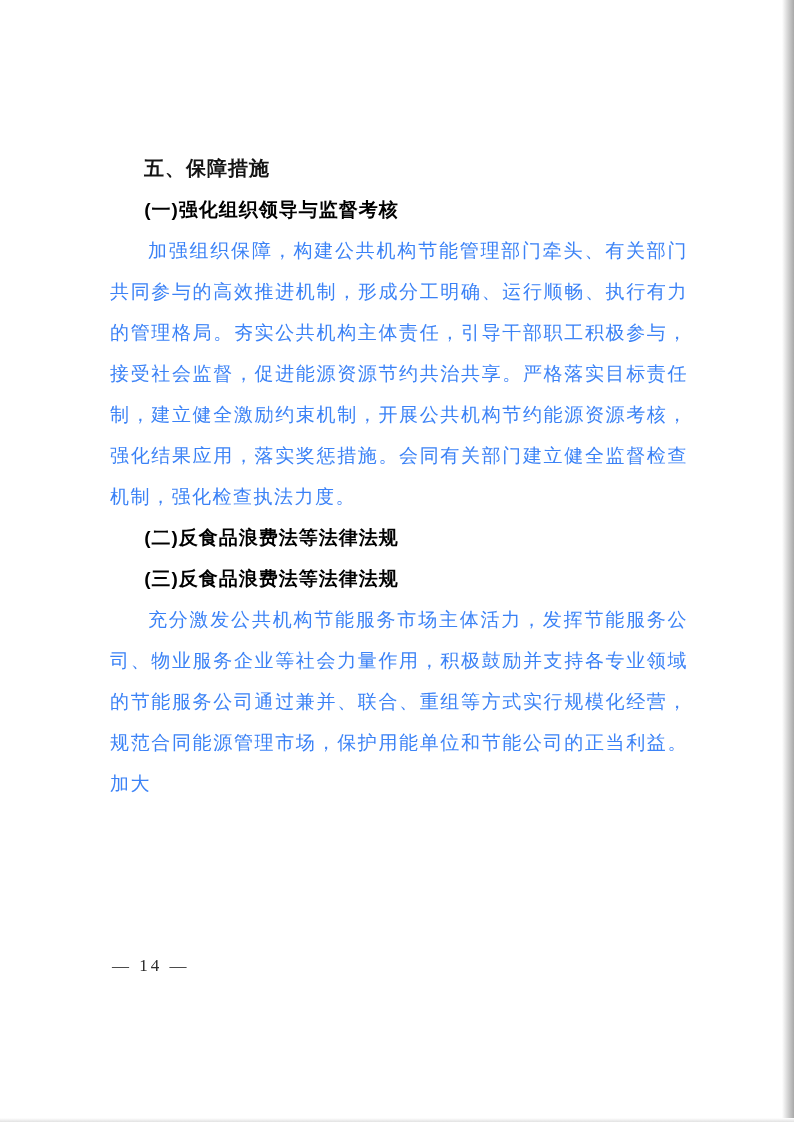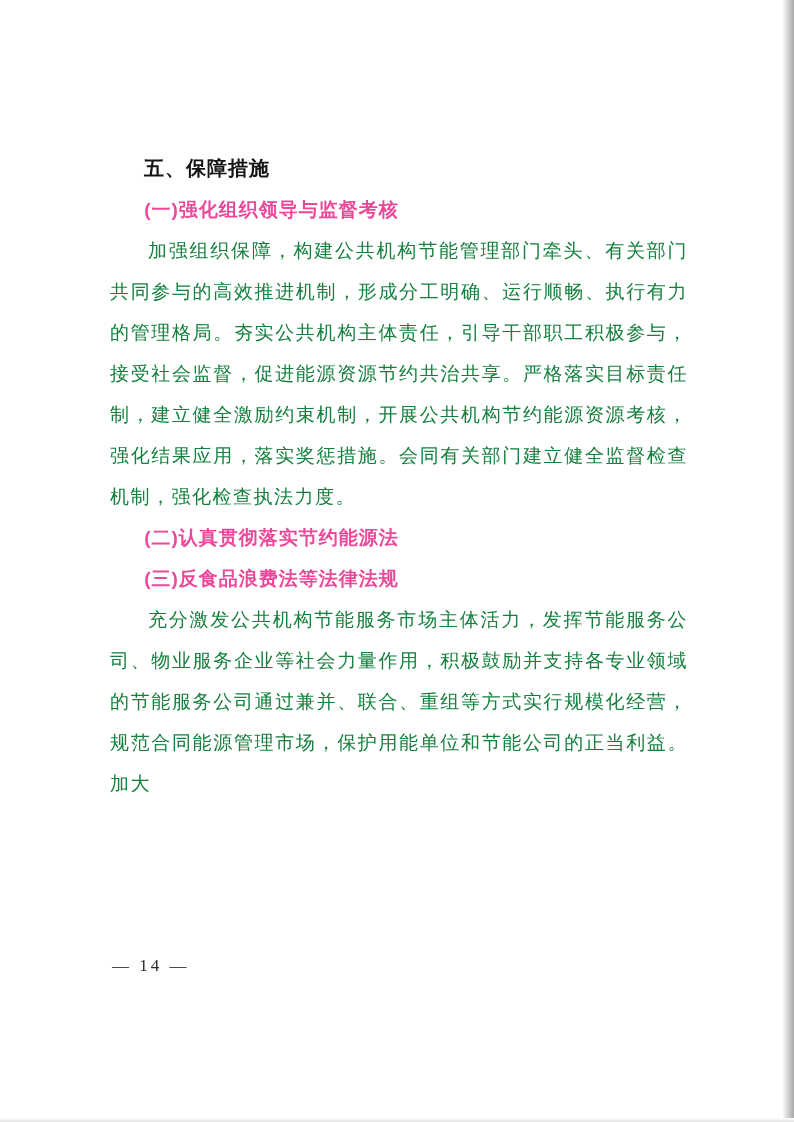--- a/index.html
+++ b/index.html
@@ -28,29 +28,29 @@
     letter-spacing: 1px;
     color: #141414;
   }
   .doc-heading {
     font-family: "Liberation Sans", "DejaVu Sans", sans-serif;
     font-size: 19px;
     font-weight: bold;
     line-height: 41px;
     text-indent: 1.8em;
     letter-spacing: 1px;
-    color: #ec4899;
+    color: #000000;
   }
   .doc-para {
     font-size: 19px;
     line-height: 41px;
     text-indent: 2em;
     text-align: justify;
     letter-spacing: 1.5px;
-    color: #15803d;
+    color: #3b82f6;
     font-family: Liberation Serif, serif;
   }
   .page-number {
     position: absolute;
     left: 112px;
     top: 956px;
     font-size: 17px;
     letter-spacing: 3px;
     color: #2a2a2a;
   }
@@ -76,21 +76,21 @@
 
 <div class="page">
   <div class="content">
 
     <div class="doc-title">五、保障措施</div>
 
     <div class="doc-heading">(一)强化组织领导与监督考核</div>
 
     <p class="doc-para">加强组织保障，构建公共机构节能管理部门牵头、有关部门共同参与的高效推进机制，形成分工明确、运行顺畅、执行有力的管理格局。夯实公共机构主体责任，引导干部职工积极参与，接受社会监督，促进能源资源节约共治共享。严格落实目标责任制，建立健全激励约束机制，开展公共机构节约能源资源考核，强化结果应用，落实奖惩措施。会同有关部门建立健全监督检查机制，强化检查执法力度。</p>
 
-    <div class="doc-heading">(二)认真贯彻落实节约能源法</div>
+    <div class="doc-heading">(二)反食品浪费法等法律法规</div>
 
 
     <div class="doc-heading">(三)反食品浪费法等法律法规</div>
 
     <p class="doc-para">充分激发公共机构节能服务市场主体活力，发挥节能服务公司、物业服务企业等社会力量作用，积极鼓励并支持各专业领域的节能服务公司通过兼并、联合、重组等方式实行规模化经营，规范合同能源管理市场，保护用能单位和节能公司的正当利益。加大</p>
 
   </div>
 
   <div class="page-number">— 14 —</div>
 

